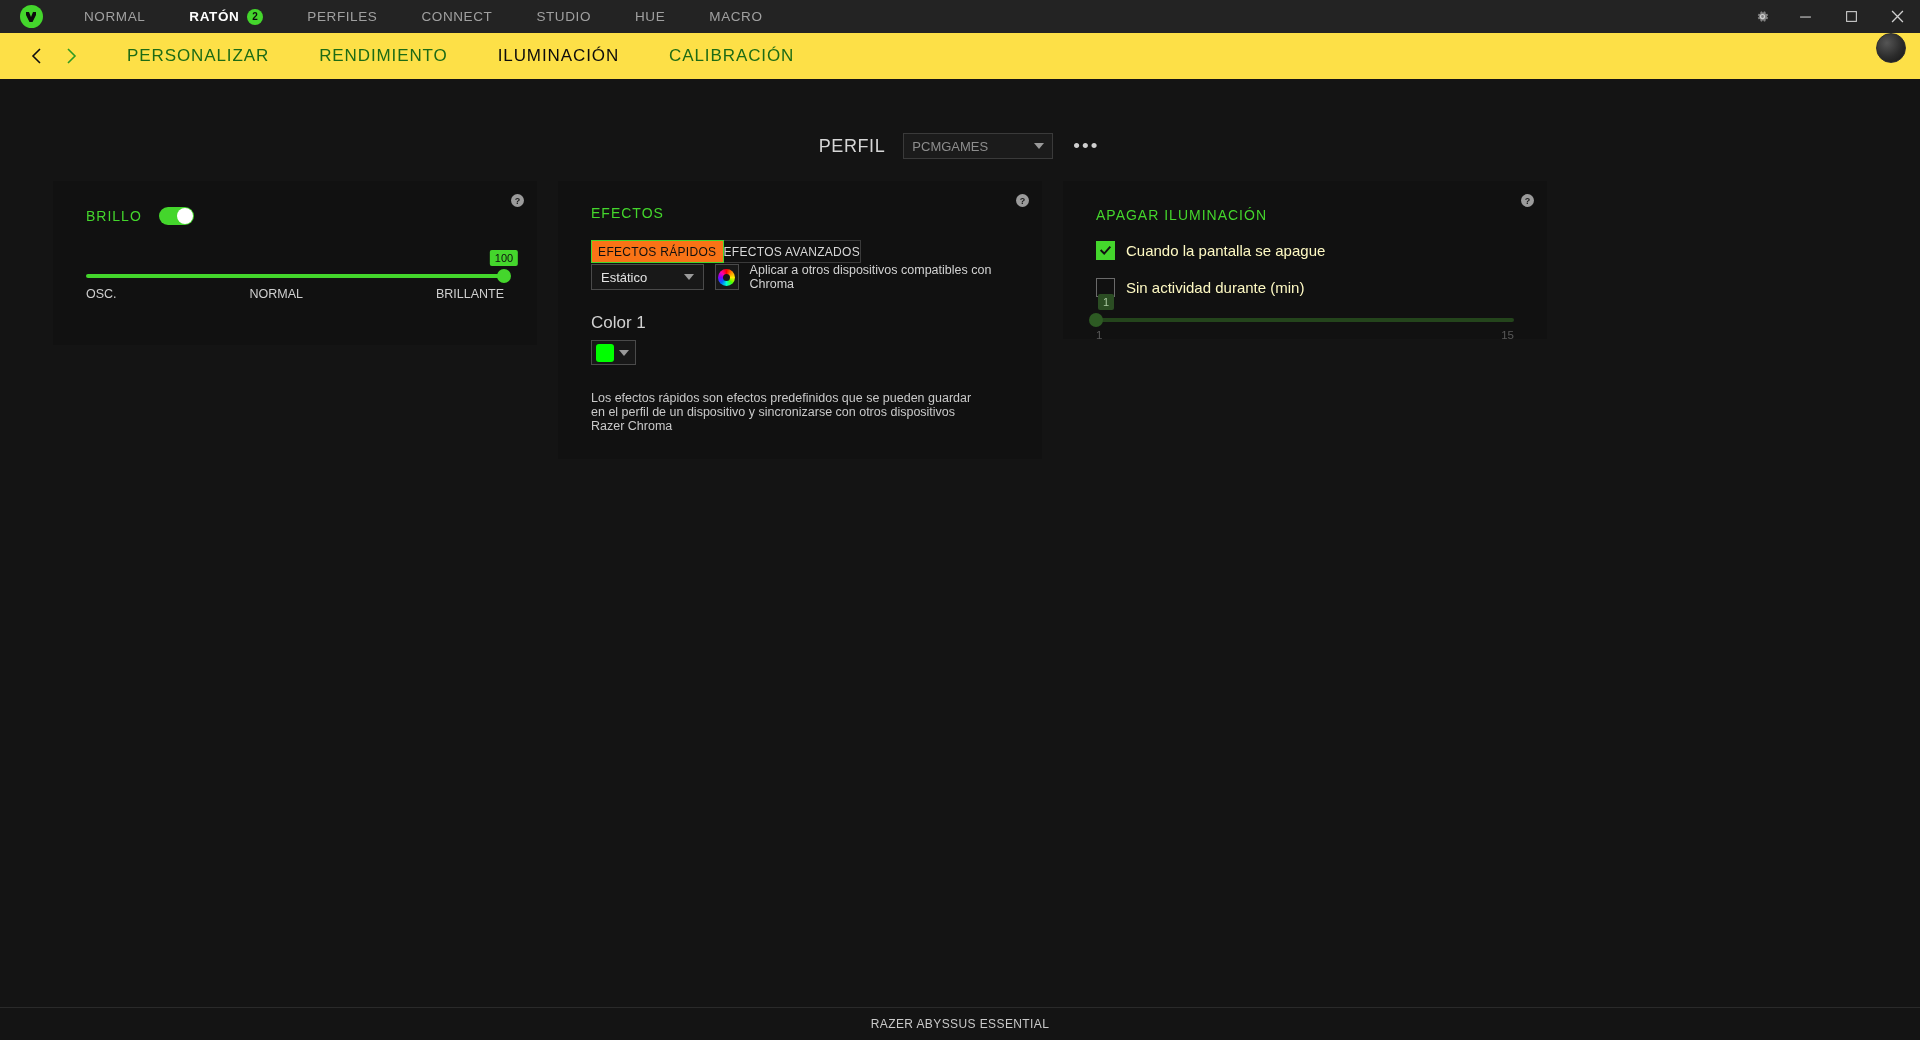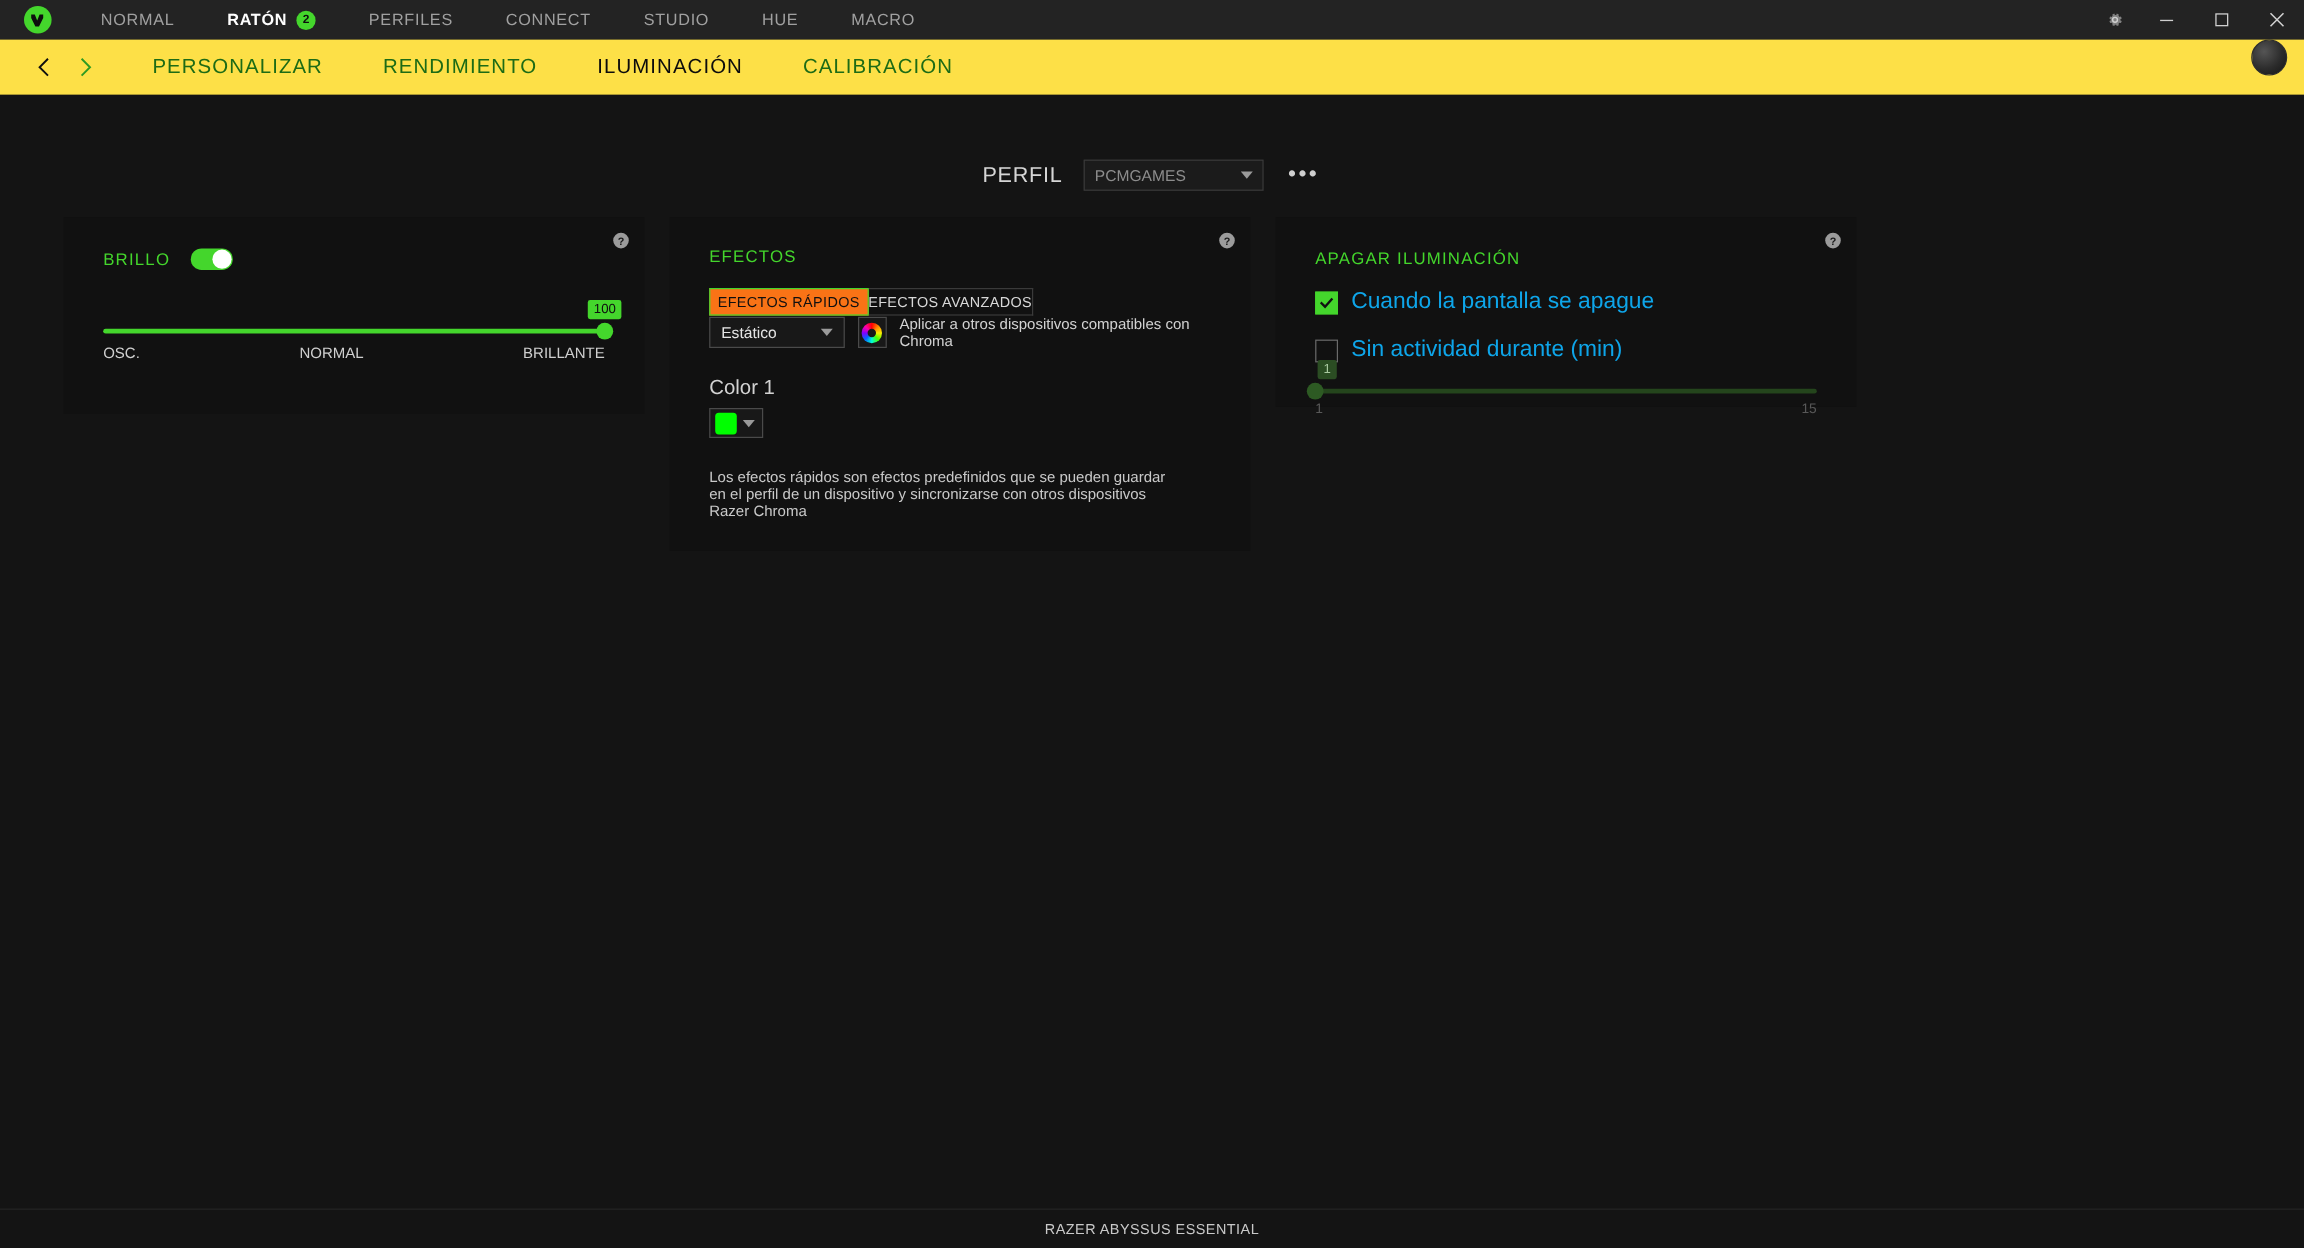--- a/index.html
+++ b/index.html
@@ -172,21 +172,21 @@
   }
 
   
   .panel-off { width: 484px; height: 158px; padding: 26px 33px 0 33px; }
   .check-row { display: flex; align-items: center; gap: 11px; margin-top: 18px; }
   .checkbox {
     width: 19px; height: 19px; border: 1px solid #6a6a6a; background: transparent;
     display: flex; align-items: center; justify-content: center; cursor: pointer; flex: 0 0 19px;
   }
   .checkbox.checked { background: #44d62c; border-color: #44d62c; }
-  .check-label { font-size: 19px; color: #0ea5e9; }
+  .check-label { font-size: 15px; color: #fef9c3; }
   .off-slider { margin-top: 21px; position: relative; }
   .value-badge.dim { background: #2b4d23; color: #a9c9a0; }
   .track.dim { background: #24451c; }
   .track.dim .handle { background: #2d5a23; }
   .minmax {
     display: flex; justify-content: space-between; margin-top: 7px;
     font-size: 11.5px; color: #585858;
   }
 
   

